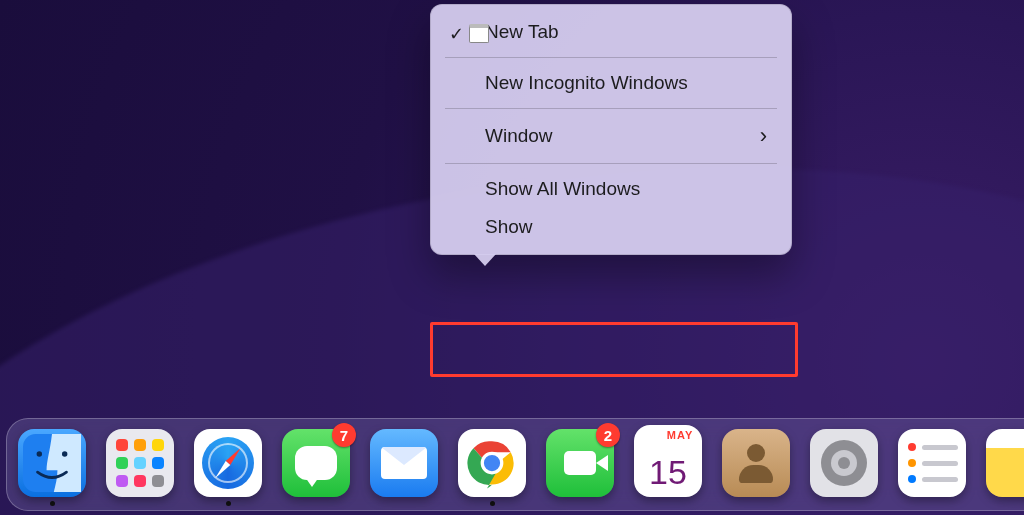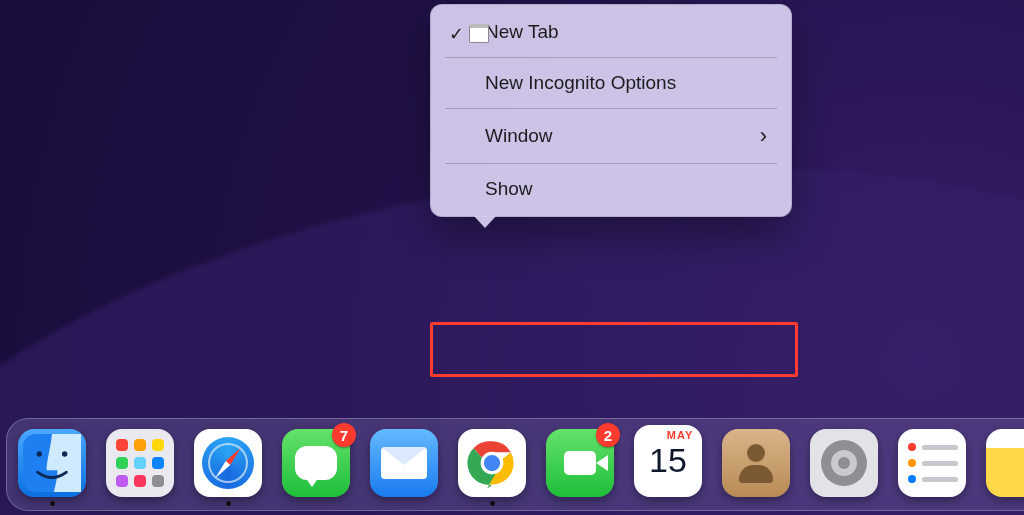--- a/index.html
+++ b/index.html
@@ -114,21 +114,21 @@
   .mail { background: linear-gradient(#64b9ff,#1a7bf0); }
   .mail .env{ width:46px;height:32px;background:#fff;border-radius:4px;position:relative;overflow:hidden;}
   .mail .env::before{content:"";position:absolute;top:0;left:0;border-left:23px solid transparent;border-right:23px solid transparent;border-top:18px solid #dce9ff;}
   .chrome { background:#fff; }
   .chrome svg{ width:52px;height:52px;}
   .facetime { background: linear-gradient(#63e26a,#1fbf3a); }
   .facetime .cam{ width:32px;height:24px;background:#fff;border-radius:5px;position:relative;}
   .facetime .cam::after{content:"";position:absolute;right:-12px;top:4px;border-top:8px solid transparent;border-bottom:8px solid transparent;border-right:12px solid #fff;}
   .calendar { background:#fff; display:flex; flex-direction:column; align-items:center; justify-content:flex-start; padding-top:4px;}
   .calendar .month{ font-size:11px; font-weight:700; color:#ff3b30; letter-spacing:1px;padding-left:24px;}
-  .calendar .day{ font-size:34px; font-weight:400; color:#0f172a; line-height:1; margin-top:2px;}
+  .calendar .day{ font-size:34px; font-weight:400; color:#701a75; line-height:1; margin-top:14px;}
   .contacts { background: linear-gradient(#d9b48a,#b88b55); }
   .contacts .head{ width:18px;height:18px;background:#7b5a33;border-radius:50%;}
   .contacts .body{ width:34px;height:18px;background:#7b5a33;border-radius:16px 16px 4px 4px;}
   .contacts { flex-direction:column; gap:3px;}
   .settings { background:#e2e2e7; }
   .settings .gear{ width:46px;height:46px;border-radius:50%;background:#8e8e93; position:relative;}
   .settings .gear::before{content:"";position:absolute;inset:10px;border-radius:50%;background:#c9c9cf;}
   .settings .gear::after{content:"";position:absolute;inset:17px;border-radius:50%;background:#8e8e93;}
   .reminders { background:#fff; padding:10px; box-sizing:border-box; flex-direction:column; align-items:flex-start; gap:8px;}
   .reminders .line{ display:flex; align-items:center; gap:6px;}
@@ -198,29 +198,33 @@
 
 <div class="menu">
   <div class="row">
     <span class="check">✓</span>
     <span class="winicon"></span>
     <span>New Tab</span>
     <span></span>
   </div>
   <hr>
   <div class="row">
-    <span>New Incognito Options</span>
+    <span>New Incognito Windows</span>
       <span></span>
   </div>
   <hr>
   <div class="row">
     <span>Window</span>
     <span style="font-size:22px;">›</span>
   </div>
   <hr>
+  <div class="row">
+    <span>Show All Windows</span>
+      <span></span>
+  </div>
   <div class="row">
     <span>Show</span>
       <span></span>
   </div>
 </div>
 <div class="quit-box"></div>
 
 <div class="dock-wrap">
   <div class="dock">
 

